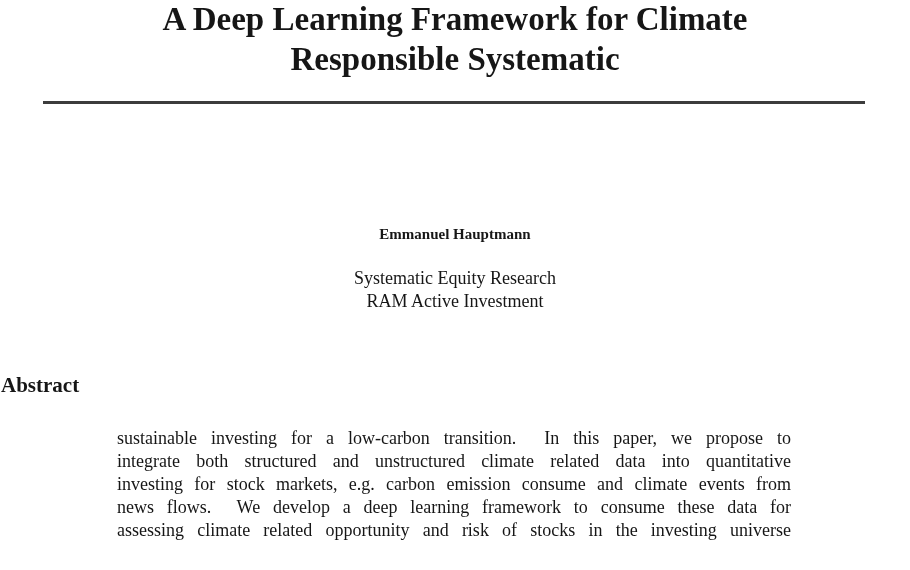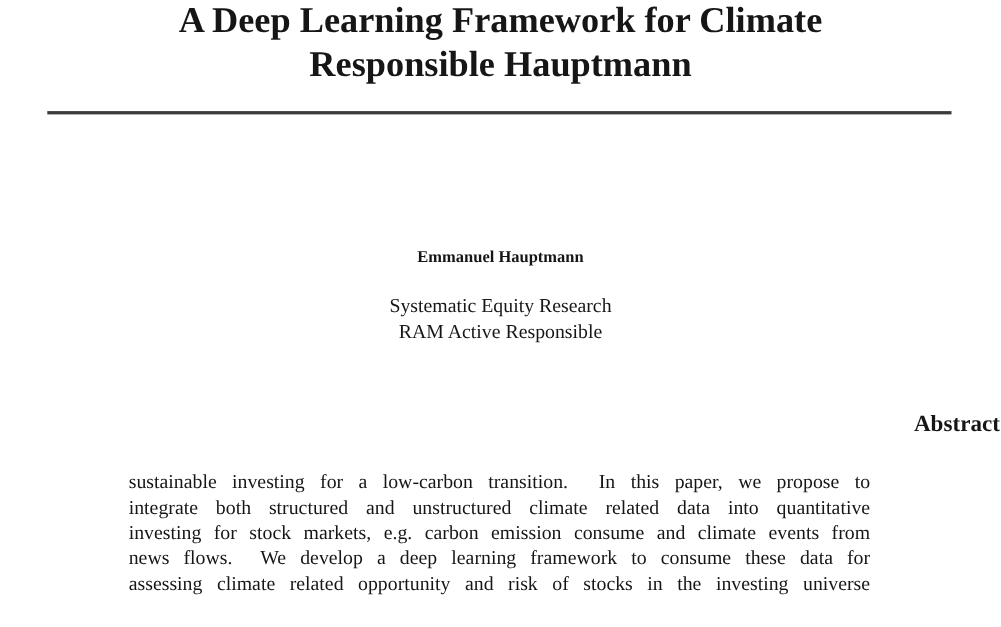--- a/index.html
+++ b/index.html
@@ -70,21 +70,21 @@
     width: 908px;
     text-align: center;
     font-size: 18px;
     line-height: 23px;
   }
   .abstract-heading {
     position: absolute;
     top: 373px;
     left: 1px;
     width: 908px;
-    text-align: right;
+    text-align: left;
     font-size: 21px;
     font-weight: bold;
   }
   .abstract-body {
     position: absolute;
     top: 427px;
     left: 117px;
     width: 674px;
     font-size: 18px;
     line-height: 23px;
@@ -97,31 +97,31 @@
     white-space: normal;
   }
 </style>
 </head>
 <body>
 
 <div class="page">
 
   <div class="paper-title">
     <div>A Deep Learning Framework for Climate</div>
-    <div>Responsible Hauptmann</div>
+    <div>Responsible Systematic</div>
   </div>
 
   <div class="title-rule"></div>
 
 
   <div class="author-second-row">Emmanuel Hauptmann</div>
 
   <div class="affiliation">
     <div>Systematic Equity Research</div>
-    <div>RAM Active Responsible</div>
+    <div>RAM Active Investment</div>
   </div>
 
   <div class="abstract-heading">Abstract</div>
 
   <div class="abstract-body">
     <div class="abs-line">sustainable investing for a low-carbon transition.&nbsp; In this paper, we propose to</div>
     <div class="abs-line">integrate both structured and unstructured climate related data into quantitative</div>
     <div class="abs-line">investing for stock markets, e.g. carbon emission consume and climate events from</div>
     <div class="abs-line">news flows.&nbsp; We develop a deep learning framework to consume these data for</div>
     <div class="abs-line">assessing climate related opportunity and risk of stocks in the investing universe</div>

